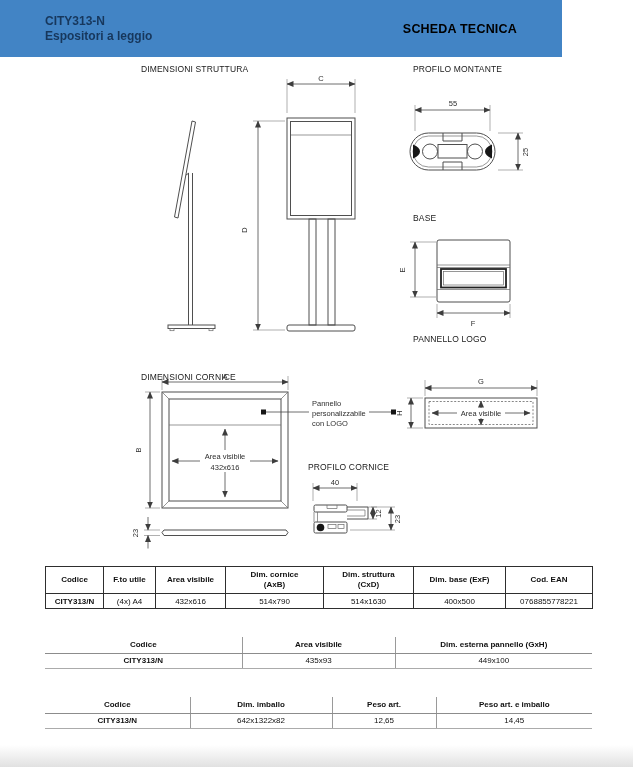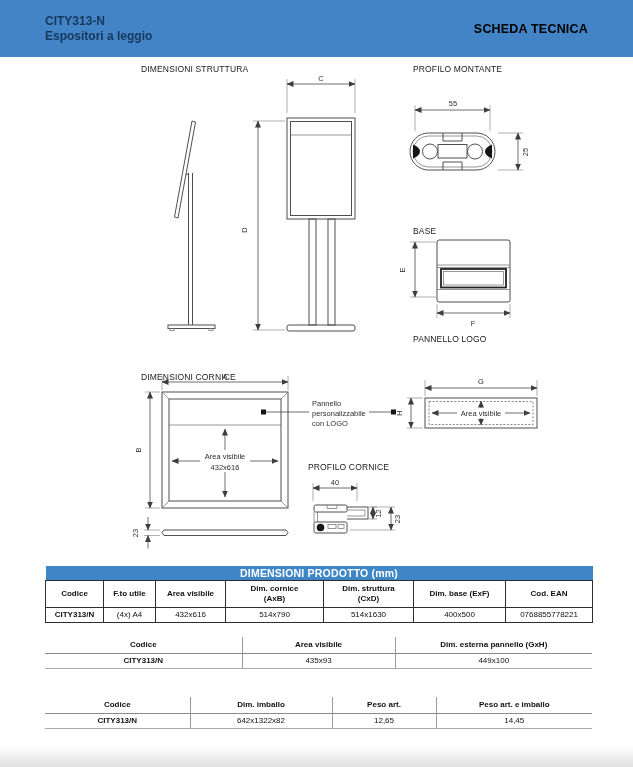--- a/index.html
+++ b/index.html
@@ -1,19 +1,19 @@
 <!DOCTYPE html>
 <html><head>
 <meta charset="utf-8">
 <style>
   html,body{margin:0;padding:0;background:#fff;}
   .page{position:relative;width:633px;height:767px;background:#ffffff;overflow:hidden;
         font-family:"Liberation Sans",sans-serif;}
   
-  .topbar{position:absolute;left:0;top:0;width:633px;height:57px;background:#4284c5;
+  .topbar{position:absolute;left:0;top:0;width:562px;height:57px;background:#4284c5;
           display:flex;align-items:center;justify-content:space-between;box-sizing:border-box;
           padding:0 45px;}
   .topbar .left{color:#17375c;font-weight:bold;font-size:12px;line-height:15px;}
   .topbar .right{color:#000000;font-weight:bold;font-size:12.5px;letter-spacing:.2px;}
   
   .dhead{position:absolute;font-size:8.5px;font-weight:normal;color:#191919;letter-spacing:.15px;white-space:nowrap;}
   .draw{position:absolute;}
   .draw .ln{stroke:#4f4f4f;fill:none;stroke-width:1;}
   .draw .lnt{stroke:#6a6a6a;fill:none;stroke-width:.7;}
   .draw .lnb{stroke:#222;fill:none;stroke-width:1.8;}
@@ -59,21 +59,21 @@
   <header class="topbar">
     <div class="left">
       <div>CITY313-N</div>
       <div>Espositori a leggio</div>
     </div>
     <div class="right">SCHEDA TECNICA</div>
   </header>
 
   <div class="dhead" style="left:141px;top:64px">DIMENSIONI STRUTTURA</div>
   <div class="dhead" style="left:413px;top:64px">PROFILO MONTANTE</div>
-  <div class="dhead" style="left:413px;top:226px">BASE</div>
+  <div class="dhead" style="left:413px;top:213px">BASE</div>
   <div class="dhead" style="left:141px;top:372px">DIMENSIONI CORNICE</div>
   <div class="dhead" style="left:413px;top:334px">PANNELLO LOGO</div>
   <div class="dhead" style="left:308px;top:462px">PROFILO CORNICE</div>
 
   <svg class="draw" style="left:135px;top:72px" width="270" height="270" viewBox="0 0 270 270">
 
     <g>
       <polygon class="ln" points="57,49 60.5,50 43,146 39.5,145"></polygon>
       <line class="ln" x1="51" y1="103" x2="54" y2="101"></line>
       <line class="ln" x1="53.5" y1="101" x2="53.5" y2="253"></line>
@@ -270,23 +270,20 @@
     <colgroup>
       <col style="width:58px">
         <col style="width:52px">
         <col style="width:70px">
         <col style="width:98px">
       <col style="width:90px">
         <col style="width:92px">
         <col style="width:87px">
     </colgroup>
     <tbody>
-        <tr class="title">
-          <th colspan="7">DIMENSIONI PRODOTTO (mm)</th>
-        </tr>
     <tr class="hrow">
       <th>Codice</th>
       <th>F.to utile</th>
       <th>Area visibile</th>
       <th>Dim. cornice
 (AxB)</th>
       <th>Dim. struttura
 (CxD)</th>
       <th>Dim. base (ExF)</th>
       <th>Cod. EAN</th>

